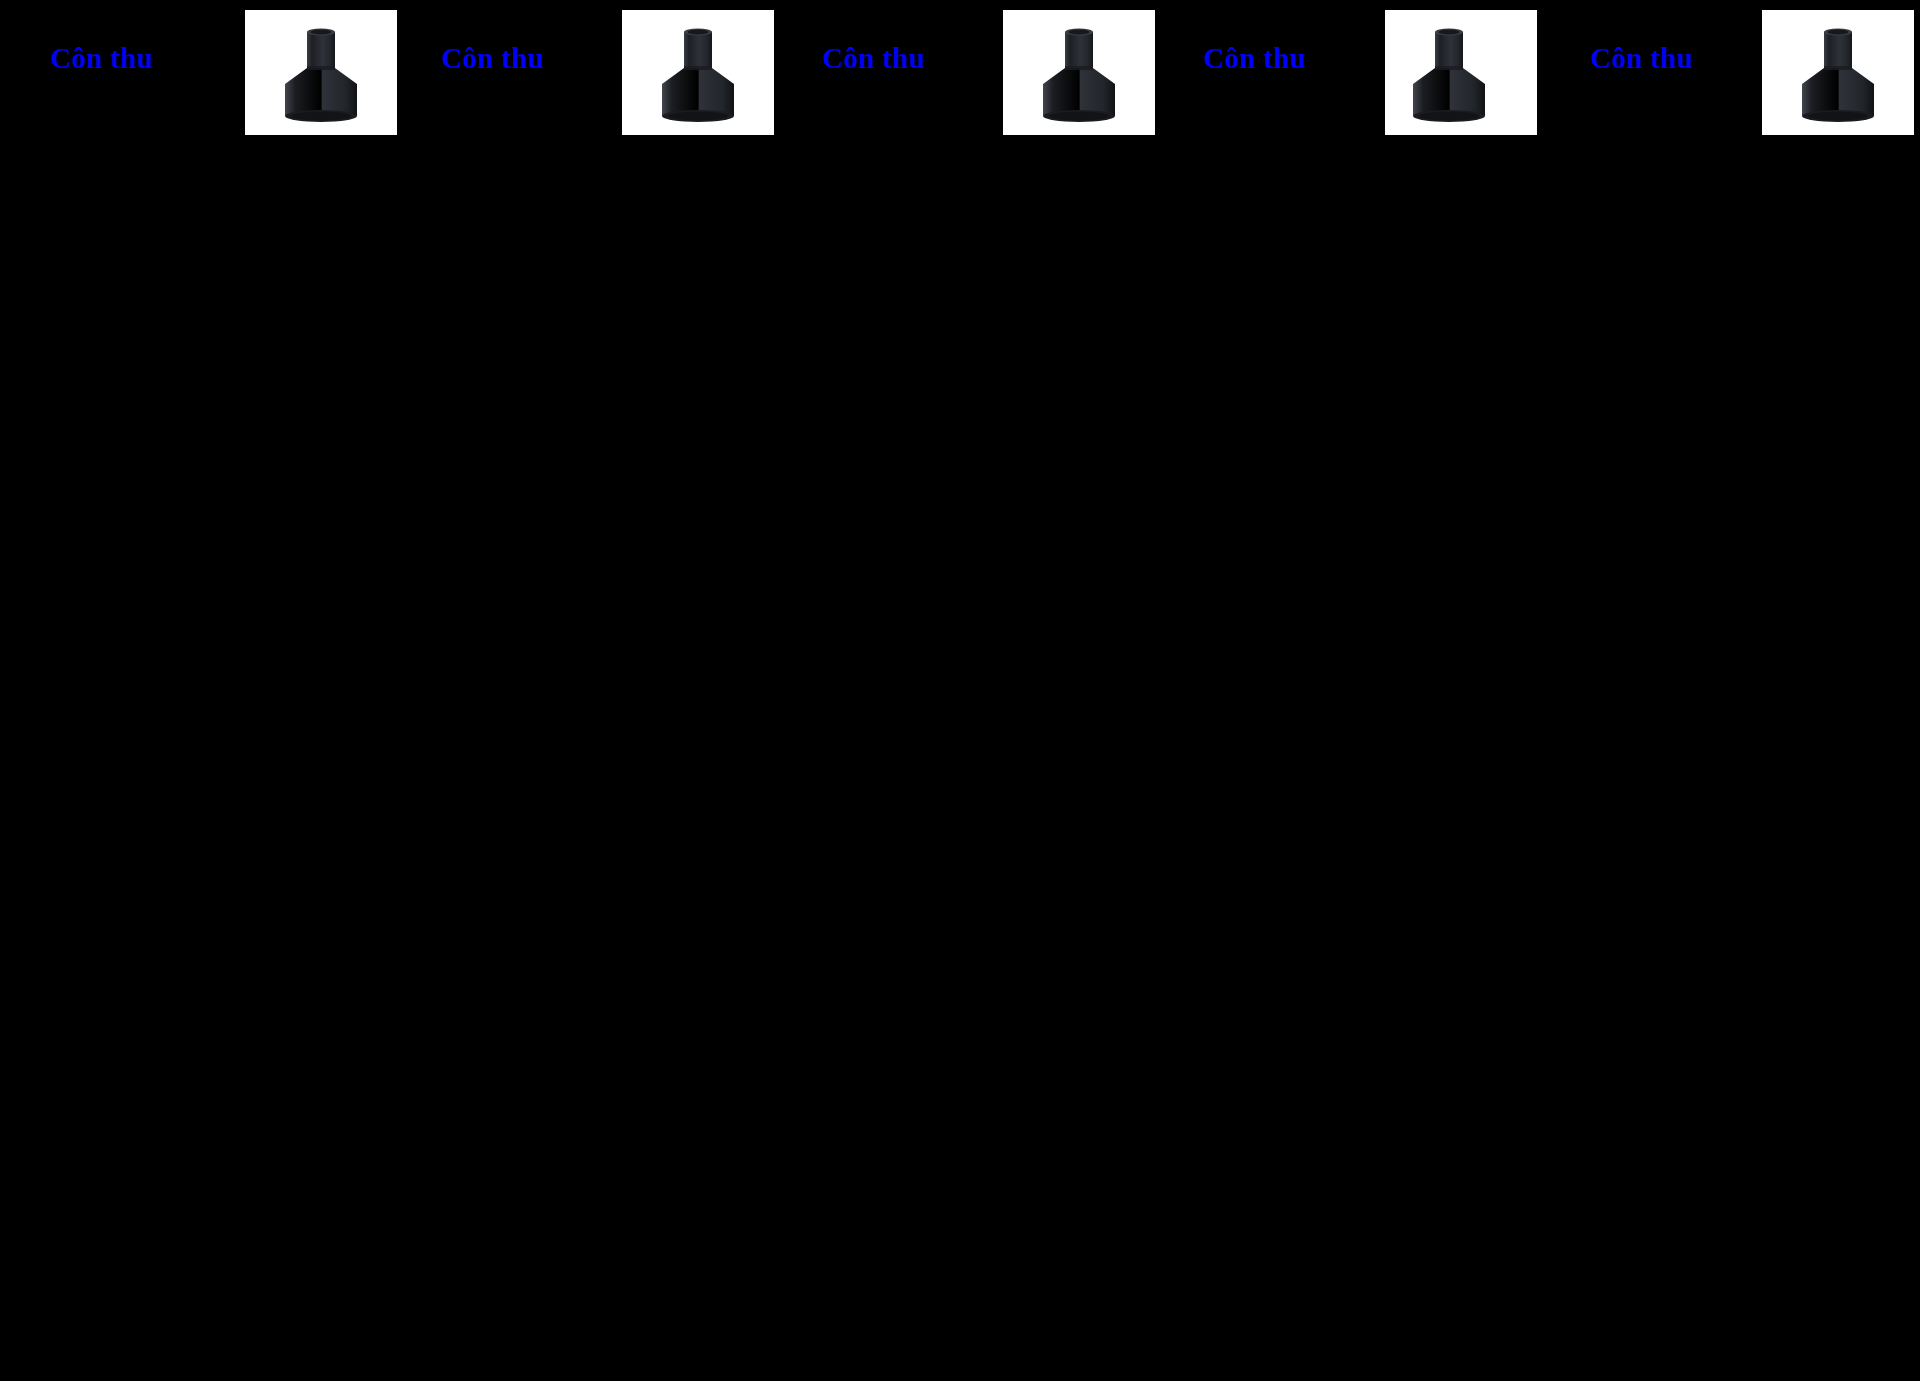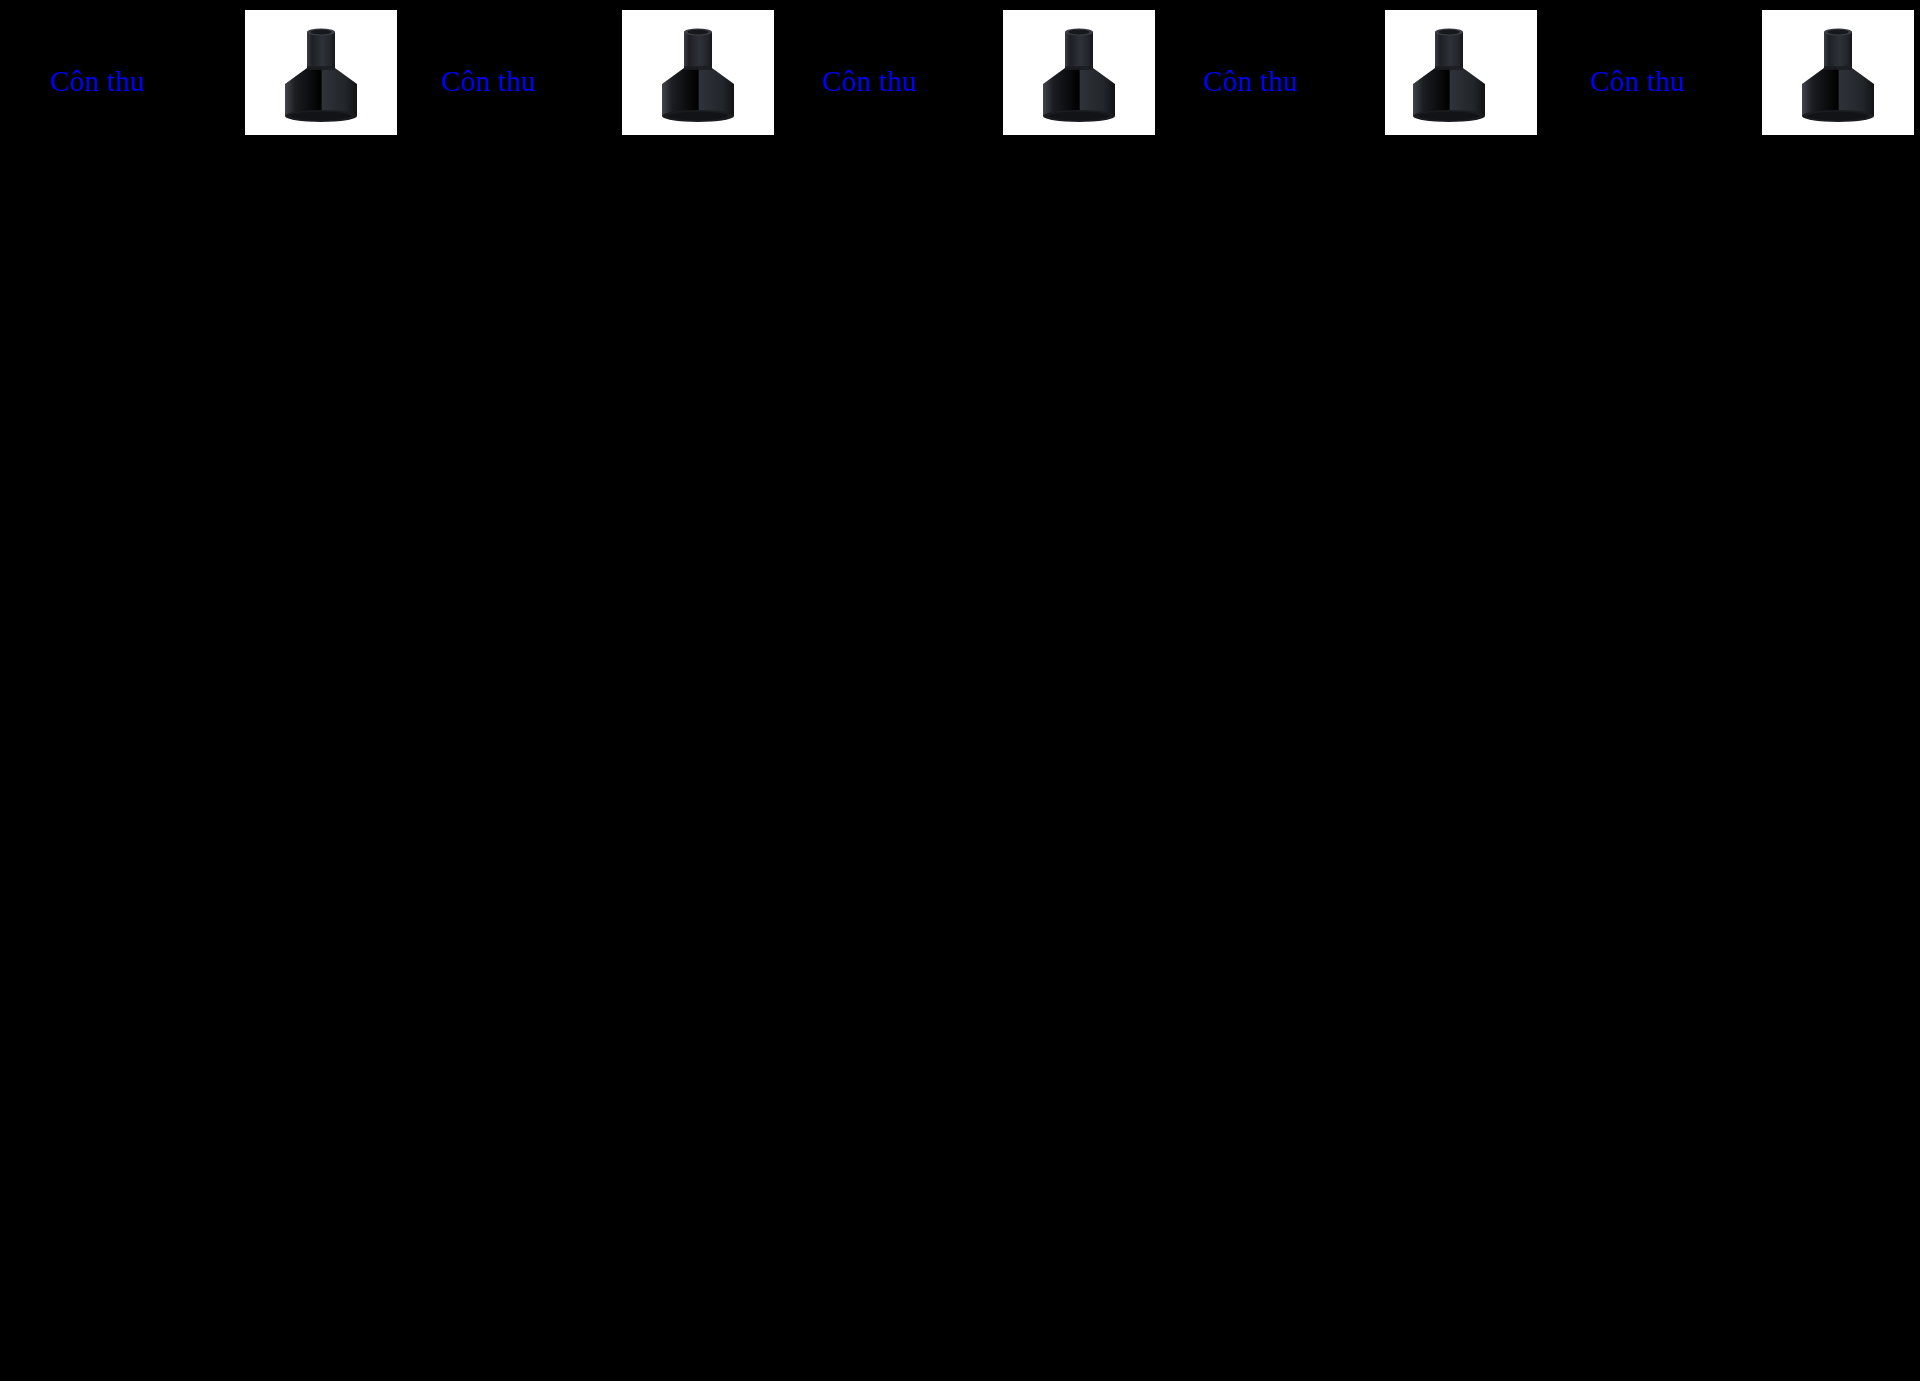--- a/index.html
+++ b/index.html
@@ -32,28 +32,28 @@
     display: flex;
     flex-direction: row;
     align-items: center;
     flex: 0 0 auto;
     height: 145px;
   }
 
   .product-label {
     color: #0000ff;
     font-family: "Liberation Serif", "DejaVu Serif", serif;
-    font-weight: normal;
+    font-weight: bold;
     font-size: 29px;
     line-height: 1;
     letter-spacing: 0.3px;
     white-space: nowrap;
     display: block;
     position: absolute;
-    top: 67px;
+    top: 44px;
   }
 
   .product-thumb {
     position: absolute;
     top: 10px;
     width: 152px;
     height: 125px;
     background: #ffffff;
     overflow: hidden;
   }

